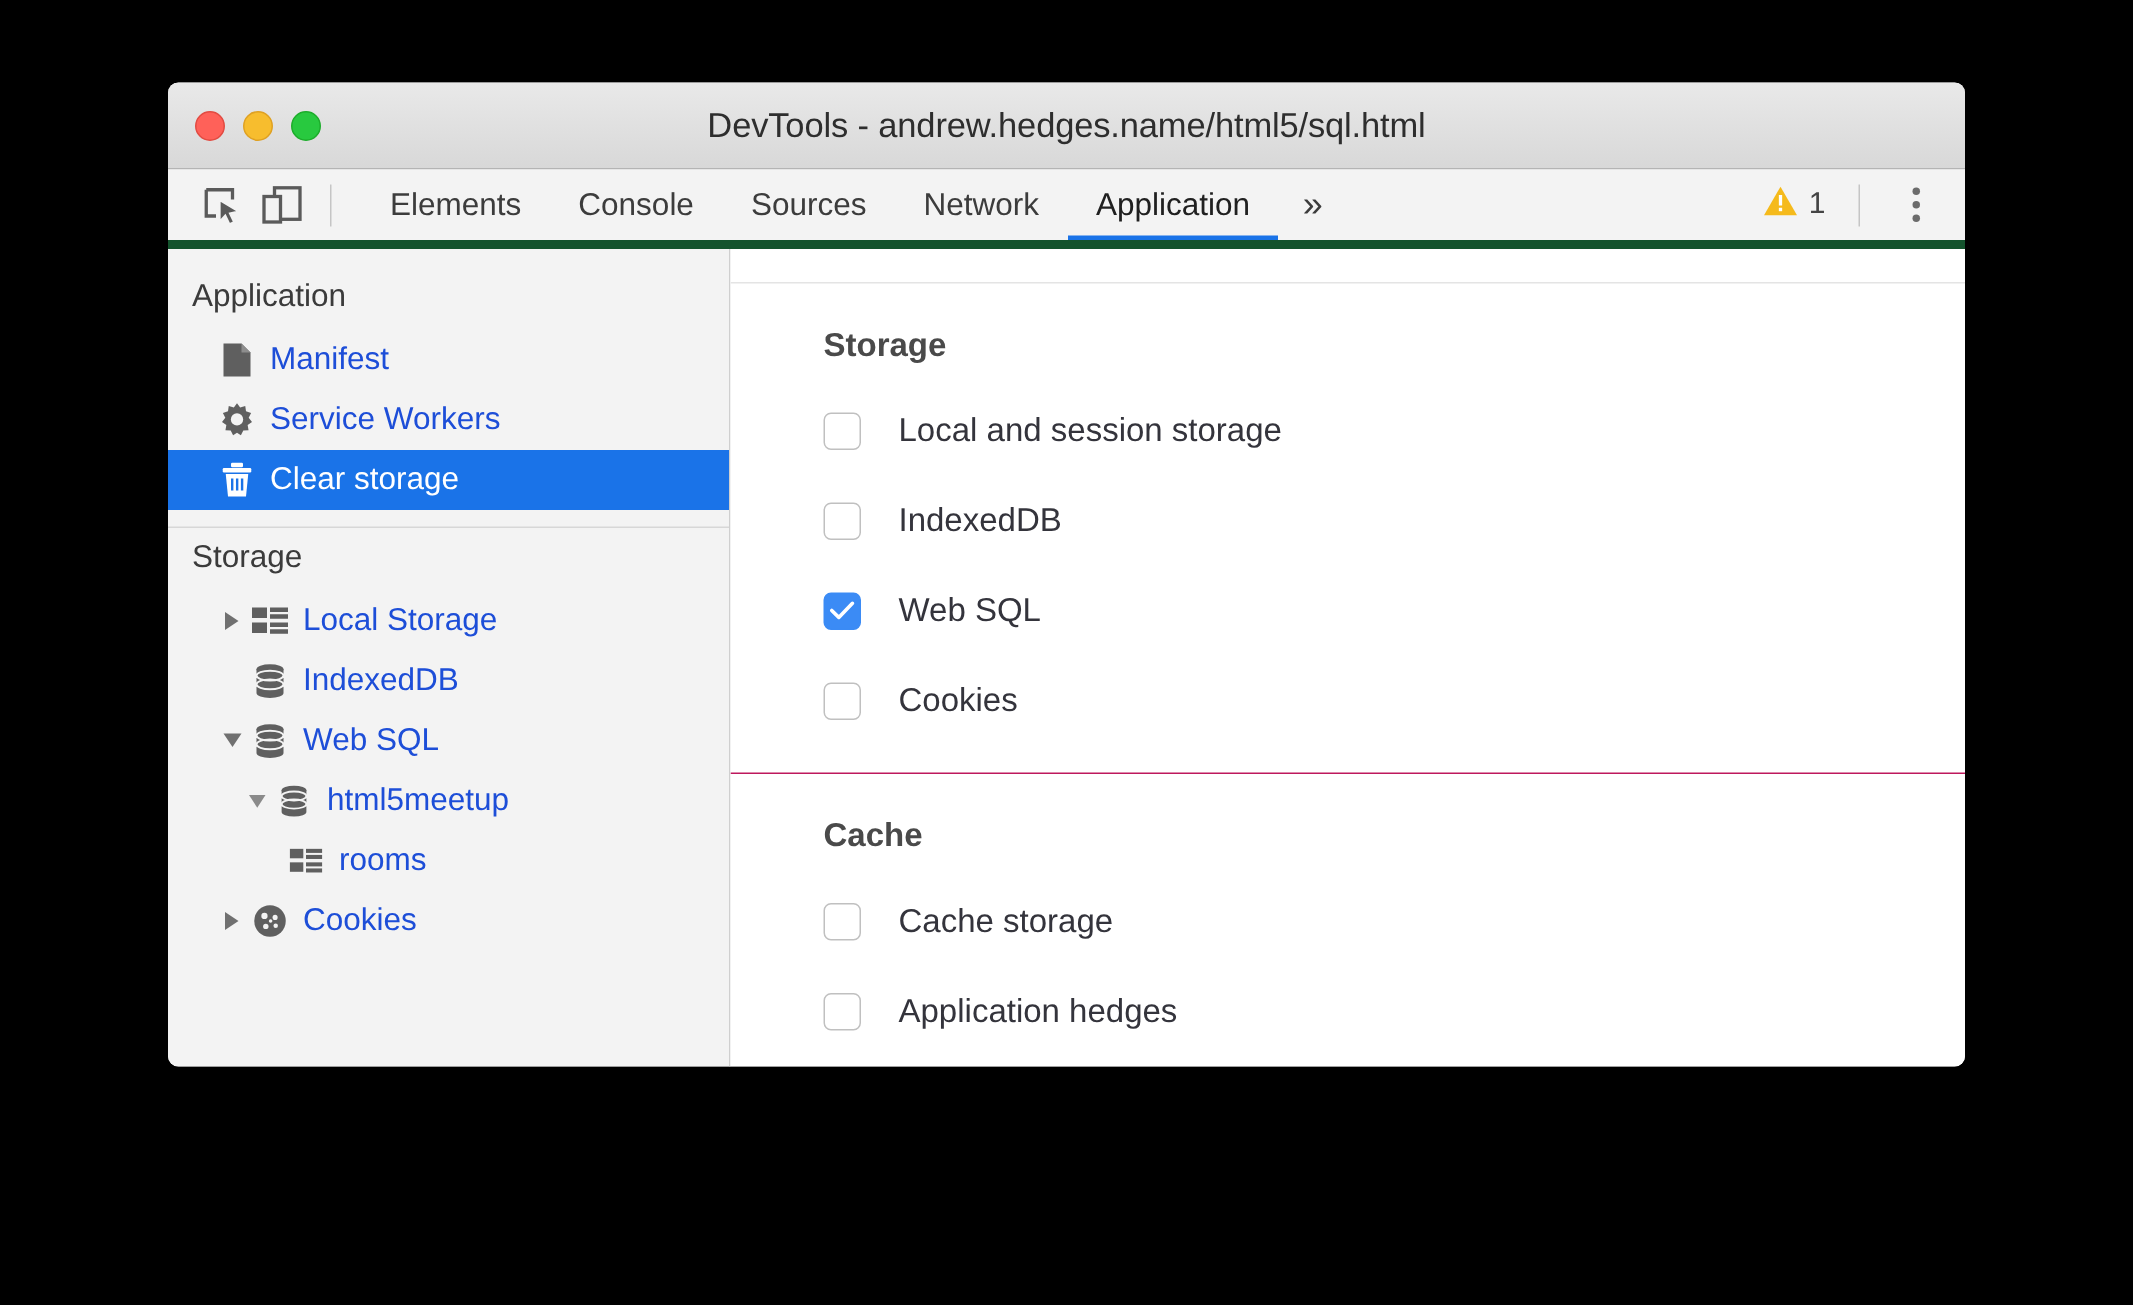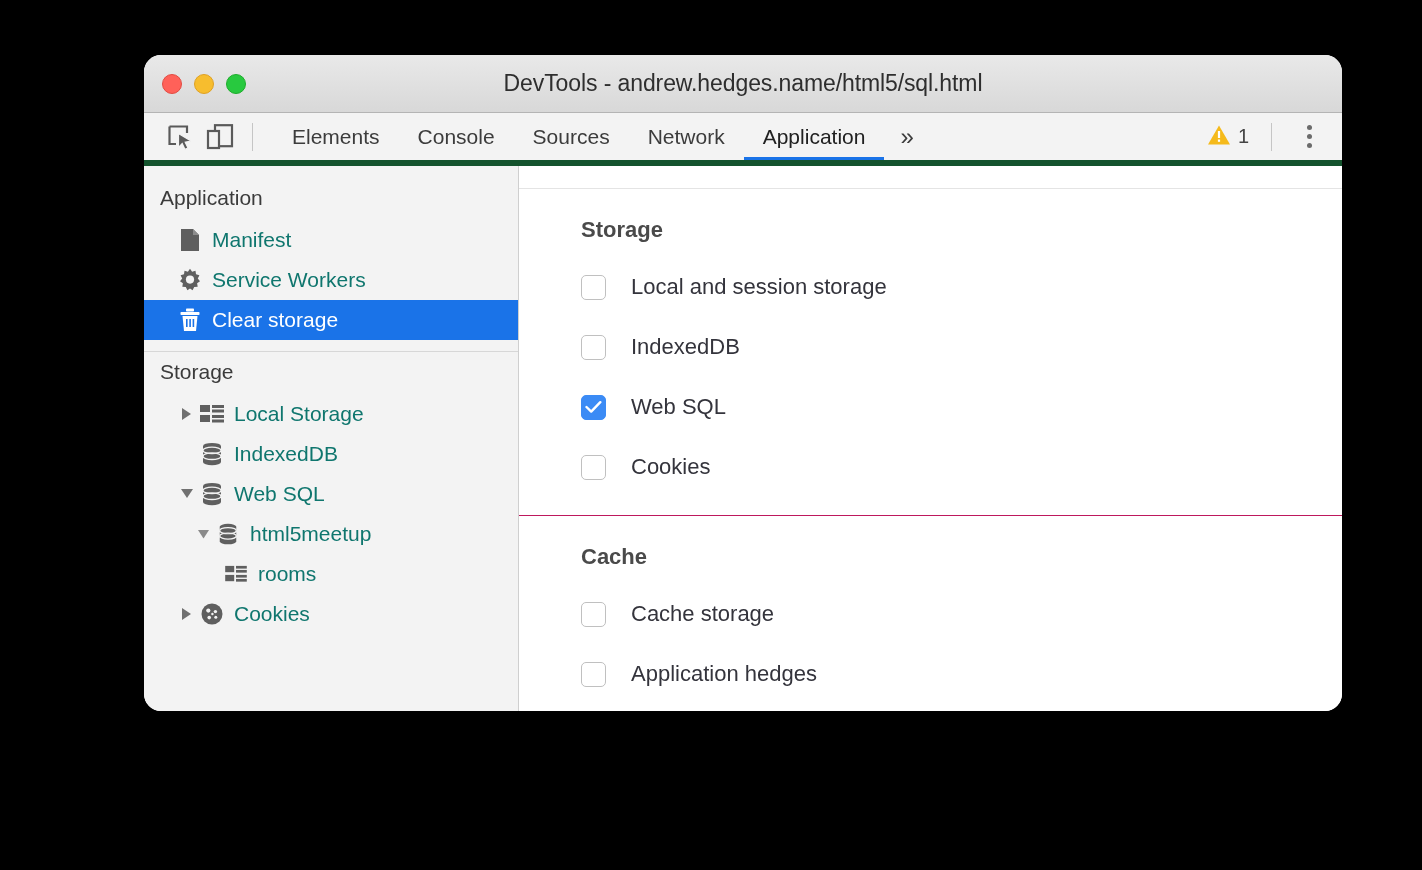--- a/index.html
+++ b/index.html
@@ -13,24 +13,23 @@
   }
 
   
   #window {
     position: absolute;
     left: 112px;
     top: 55px;
     width: 1198px;
     height: 656px;
     background: #ffffff;
-    border-radius: 17px;
+    border-radius: 7px;
     overflow: hidden;
     box-shadow: 0 0 0 0.5px rgba(0,0,0,0.35);
-    margin-left: 32px;
   }
 
   
   #titlebar {
     position: relative;
     height: 57px;
     background: linear-gradient(to bottom, #e9e9e9 0%, #d8d8d8 100%);
     border-bottom: 1px solid #b4b4b4;
     display: flex;
     align-items: center;
@@ -164,21 +163,21 @@
     font-size: 21px;
     color: #3b3b3b;
     padding: 8px 0 10px 16px;
   }
   .tree-row {
     display: flex;
     align-items: center;
     height: 40px;
     padding-left: 16px;
     font-size: 21px;
-    color: #0f766e;
+    color: #1d4ed8;
     white-space: nowrap;
   }
   .tree-row.selected {
     background: #1a73e8;
     color: #ffffff;
   }
   .tree-row .twisty {
     width: 22px;
     flex: 0 0 22px;
     display: flex;

